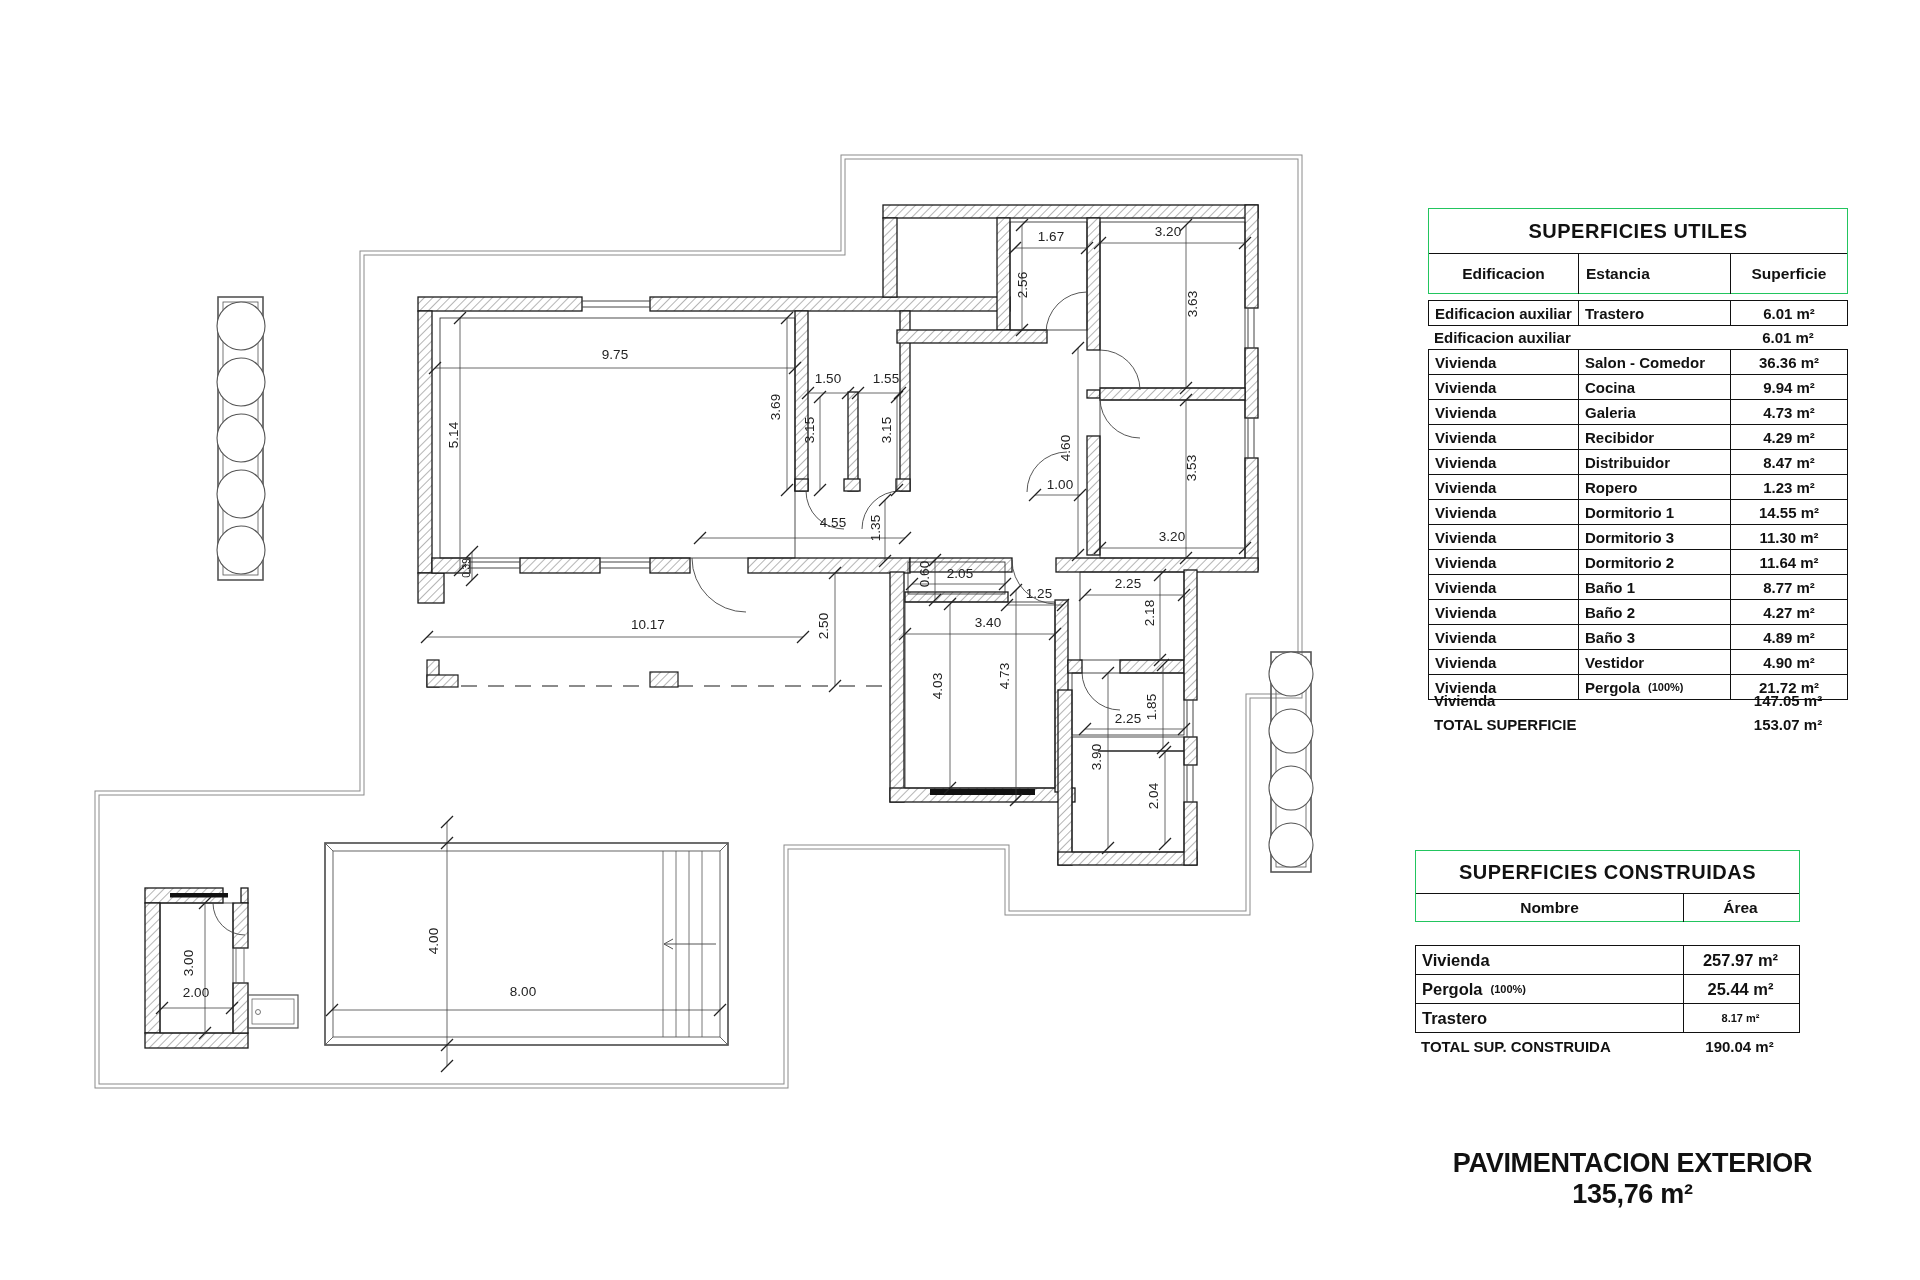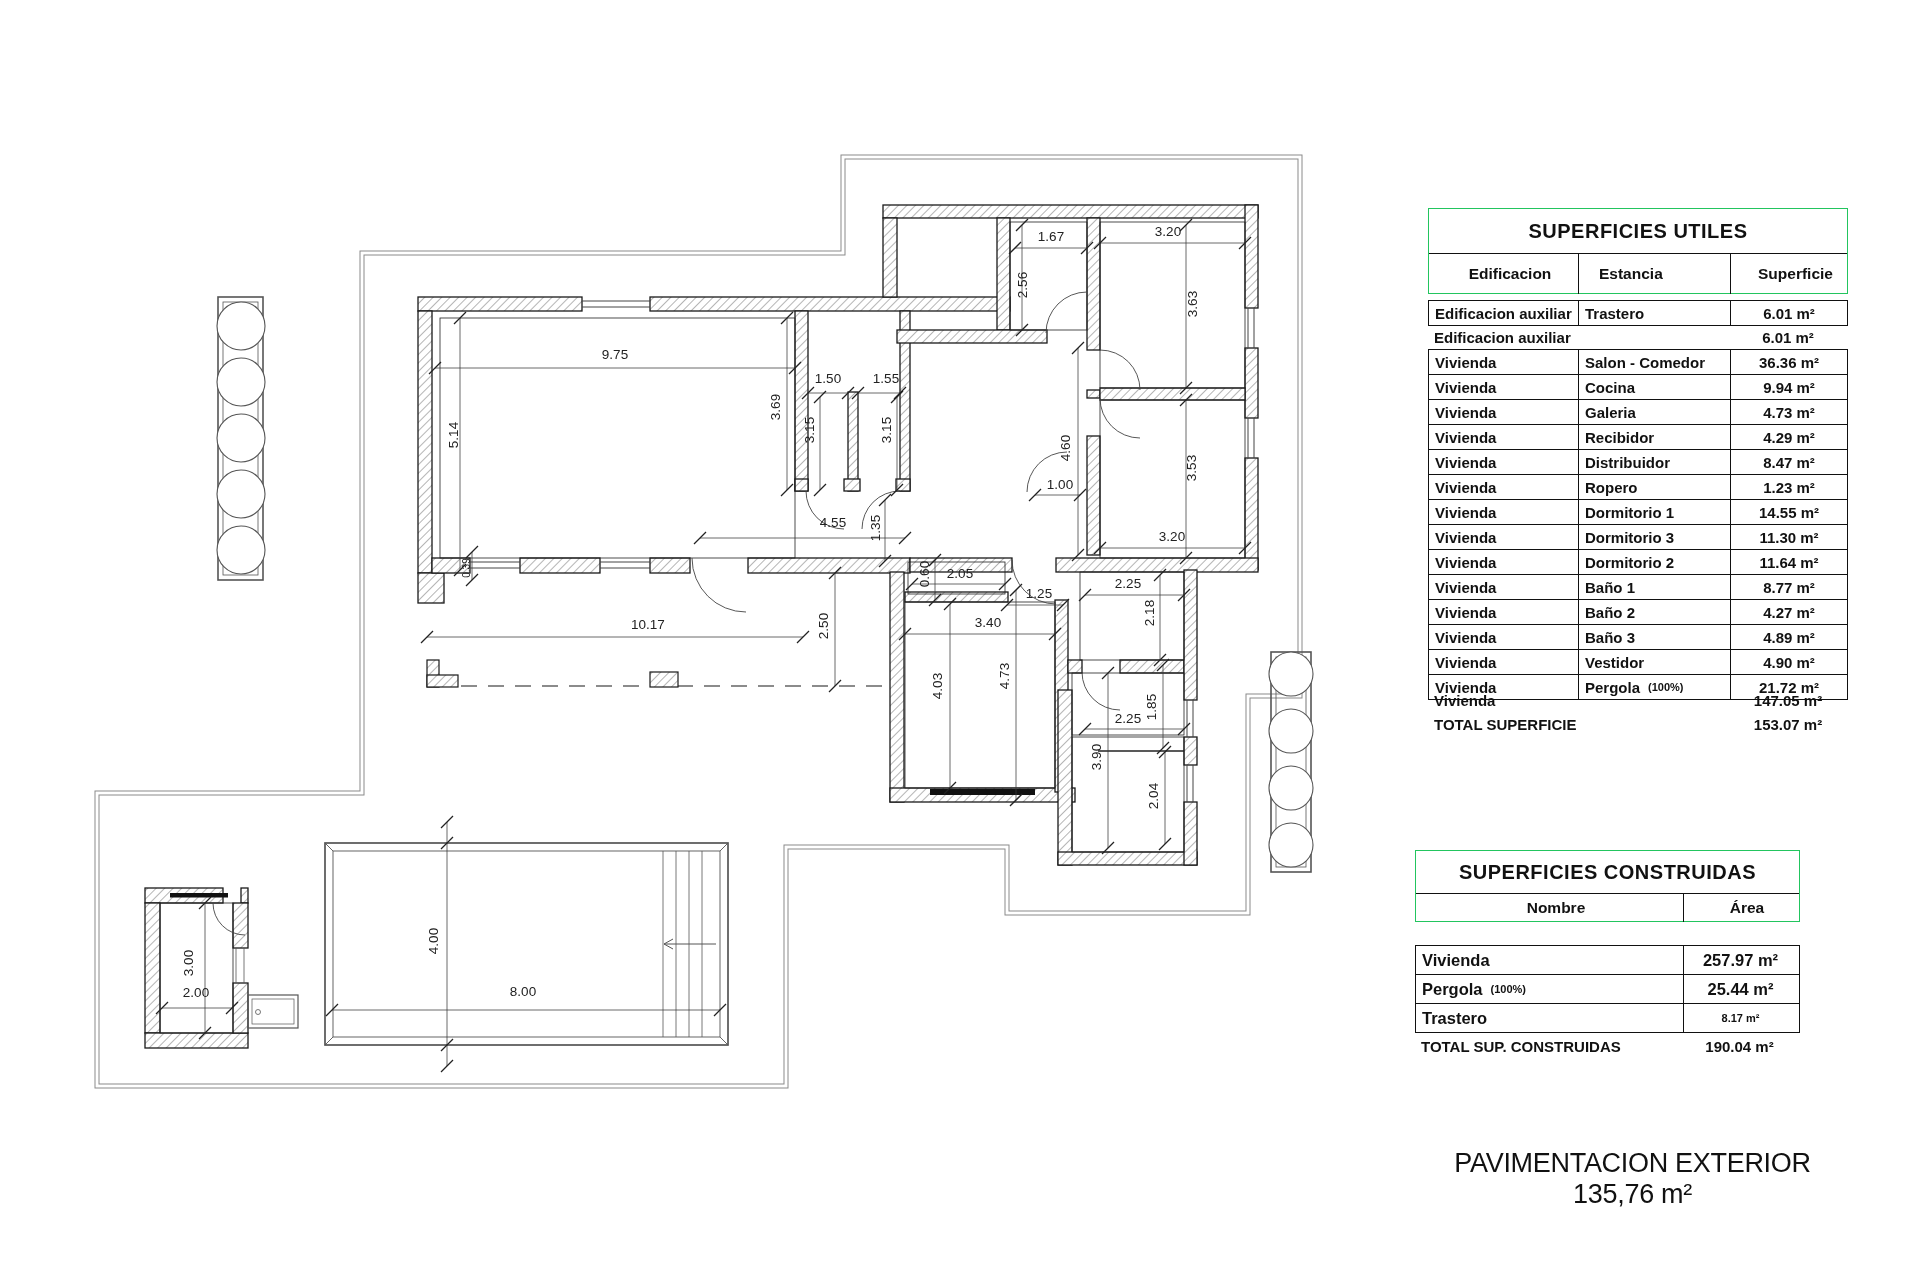--- a/index.html
+++ b/index.html
@@ -5,36 +5,36 @@
   html,body{margin:0;padding:0;background:#fff;}
   #page{position:relative;width:1920px;height:1280px;background:#fff;overflow:hidden;
         font-family:"Liberation Sans",sans-serif;color:#111;}
   #plan-svg{position:absolute;left:0;top:0;}
   .abs{position:absolute;box-sizing:border-box;}
   
   .tbl-head-box{border:1px solid #22c55e;}
   .tbl-title{display:flex;align-items:center;justify-content:center;
              font-weight:bold;font-size:20px;letter-spacing:0.5px;border-bottom:1.5px solid #111;}
   .hdr-row{display:grid;height:100%;}
-  .hdr-cell{display:flex;align-items:center;font-weight:bold;font-size:15.5px;margin-left:13px;}
+  .hdr-cell{display:flex;align-items:center;font-weight:bold;font-size:15.5px;}
   .hdr-cell.center{justify-content:center;}
   .hdr-cell.left{padding-left:7px;}
   .hdr-cell.sep{border-right:1.5px solid #111;}
   .data-box{border:1.5px solid #111;}
   .trow{display:grid;}
   .trow + .trow{border-top:1px solid #111;}
   .tcell{display:flex;align-items:center;font-weight:bold;font-size:15px;
          white-space:nowrap;overflow:hidden;}
   .tcell.left{padding-left:6px;}
   .tcell.center{justify-content:center;}
   .tcell.sep{border-right:1px solid #111;}
   .plain .tcell.sep{border-right:none;}
   .plain + .plain{border-top:none;}
   .nota{font-size:11px;font-weight:bold;margin-left:8px;}
-  #pav-title{font-weight:normal;font-size:27px;letter-spacing:-0.3px;text-align:center;}
+  #pav-title{font-weight:bold;font-size:27px;letter-spacing:-0.3px;text-align:center;}
 </style>
 </head>
 <body>
 
 <div id="page">
 
   <svg id="plan-svg" width="1920" height="1280" viewBox="0 0 1920 1280">
     <defs>
       <pattern id="hatch" width="6" height="6" patternUnits="userSpaceOnUse" patternTransform="rotate(45)">
         <rect width="6" height="6" fill="#fff"></rect>
@@ -484,19 +484,19 @@
         <div class="tcell left sep" style="font-size: 16.5px;">Pergola<span class="nota">(100%)</span></div>
         <div class="tcell center" style="font-size: 16.5px;">25.44 m²</div>
       </div>
       <div class="trow" style="grid-template-columns: 268px 113px; height: 28px;">
         <div class="tcell left sep" style="font-size: 16.5px;">Trastero</div>
         <div class="tcell center" style="font-size: 11px;">8.17 m²</div>
       </div>
     </div>
   <div id="constr-total" class="abs" style="left:1415px;top:1032px;width:385px;">
       <div class="trow plain" style="grid-template-columns: 268px 113px; height: 28px;">
-        <div class="tcell left sep" style="font-size: 15px;">TOTAL SUP. CONSTRUIDAS</div>
+        <div class="tcell left sep" style="font-size: 15px;">TOTAL SUP. CONSTRUIDA</div>
         <div class="tcell center" style="font-size: 15px;">190.04 m²</div>
       </div>
     </div>
 
   <div id="pav-title" class="abs" style="left:1415px;top:1148px;width:435px;">PAVIMENTACION EXTERIOR 135,76 m²</div>
 </div>
 
 </body></html>

